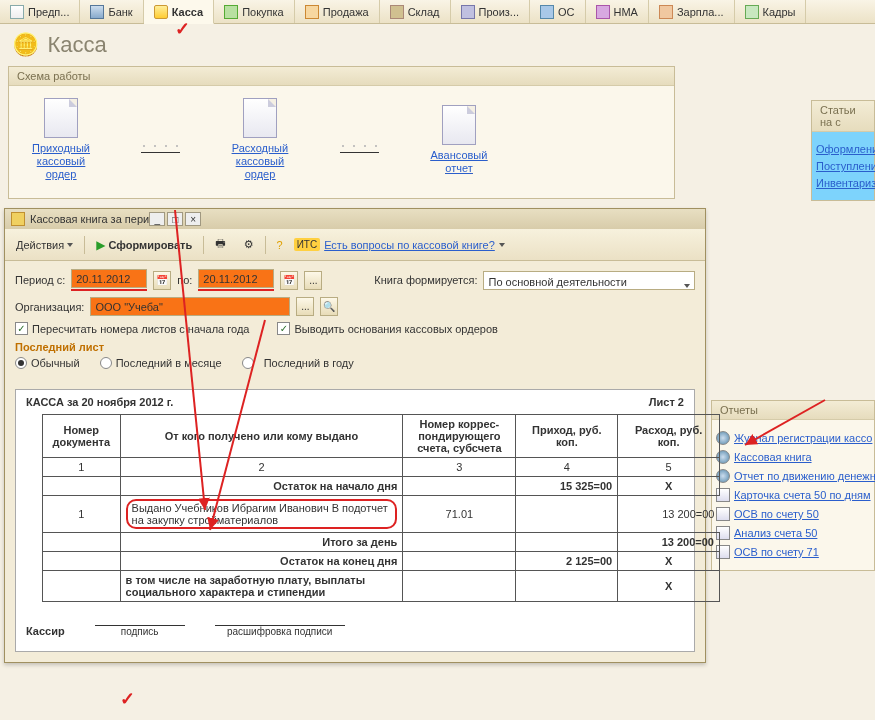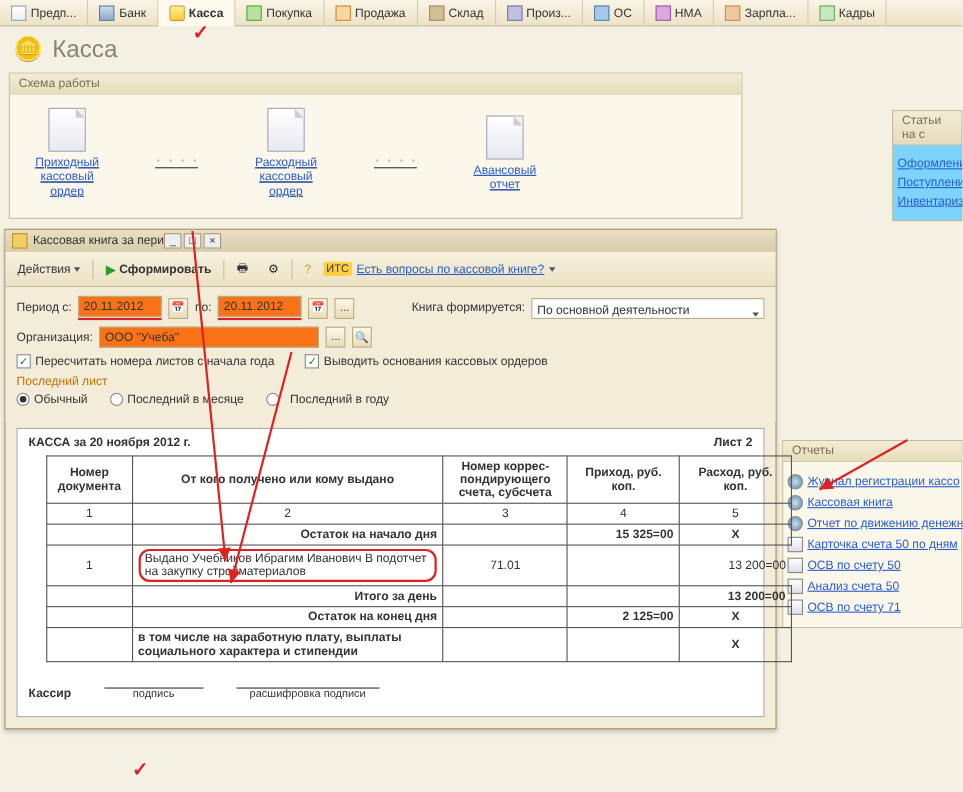--- a/index.html
+++ b/index.html
@@ -404,21 +404,21 @@
     <div class="row" style="gap:28px;">
       <label style="display:flex;align-items:center;gap:4px;">
         <span class="chk checked"></span>
         <span>Пересчитать номера листов с начала года</span>
       </label>
       <label style="display:flex;align-items:center;gap:4px;">
         <span class="chk checked"></span>
         <span>Выводить основания кассовых ордеров</span>
       </label>
     </div>
-    <div style="color:#c07000;font-weight:normal;margin:6px 0 4px;">Последний лист</div>
+    <div style="color:#c07000;font-weight:bold;margin:6px 0 4px;">Последний лист</div>
     <div class="row" style="gap:20px;">
       <label style="display:flex;align-items:center;gap:4px;">
           <span class="radio sel-r"></span>
           <span>Обычный</span>
         </label>
       <label style="display:flex;align-items:center;gap:4px;">
           <span class="radio"></span>
           <span>Последний в месяце</span>
         </label>
       <label style="display:flex;align-items:center;gap:10px;">

